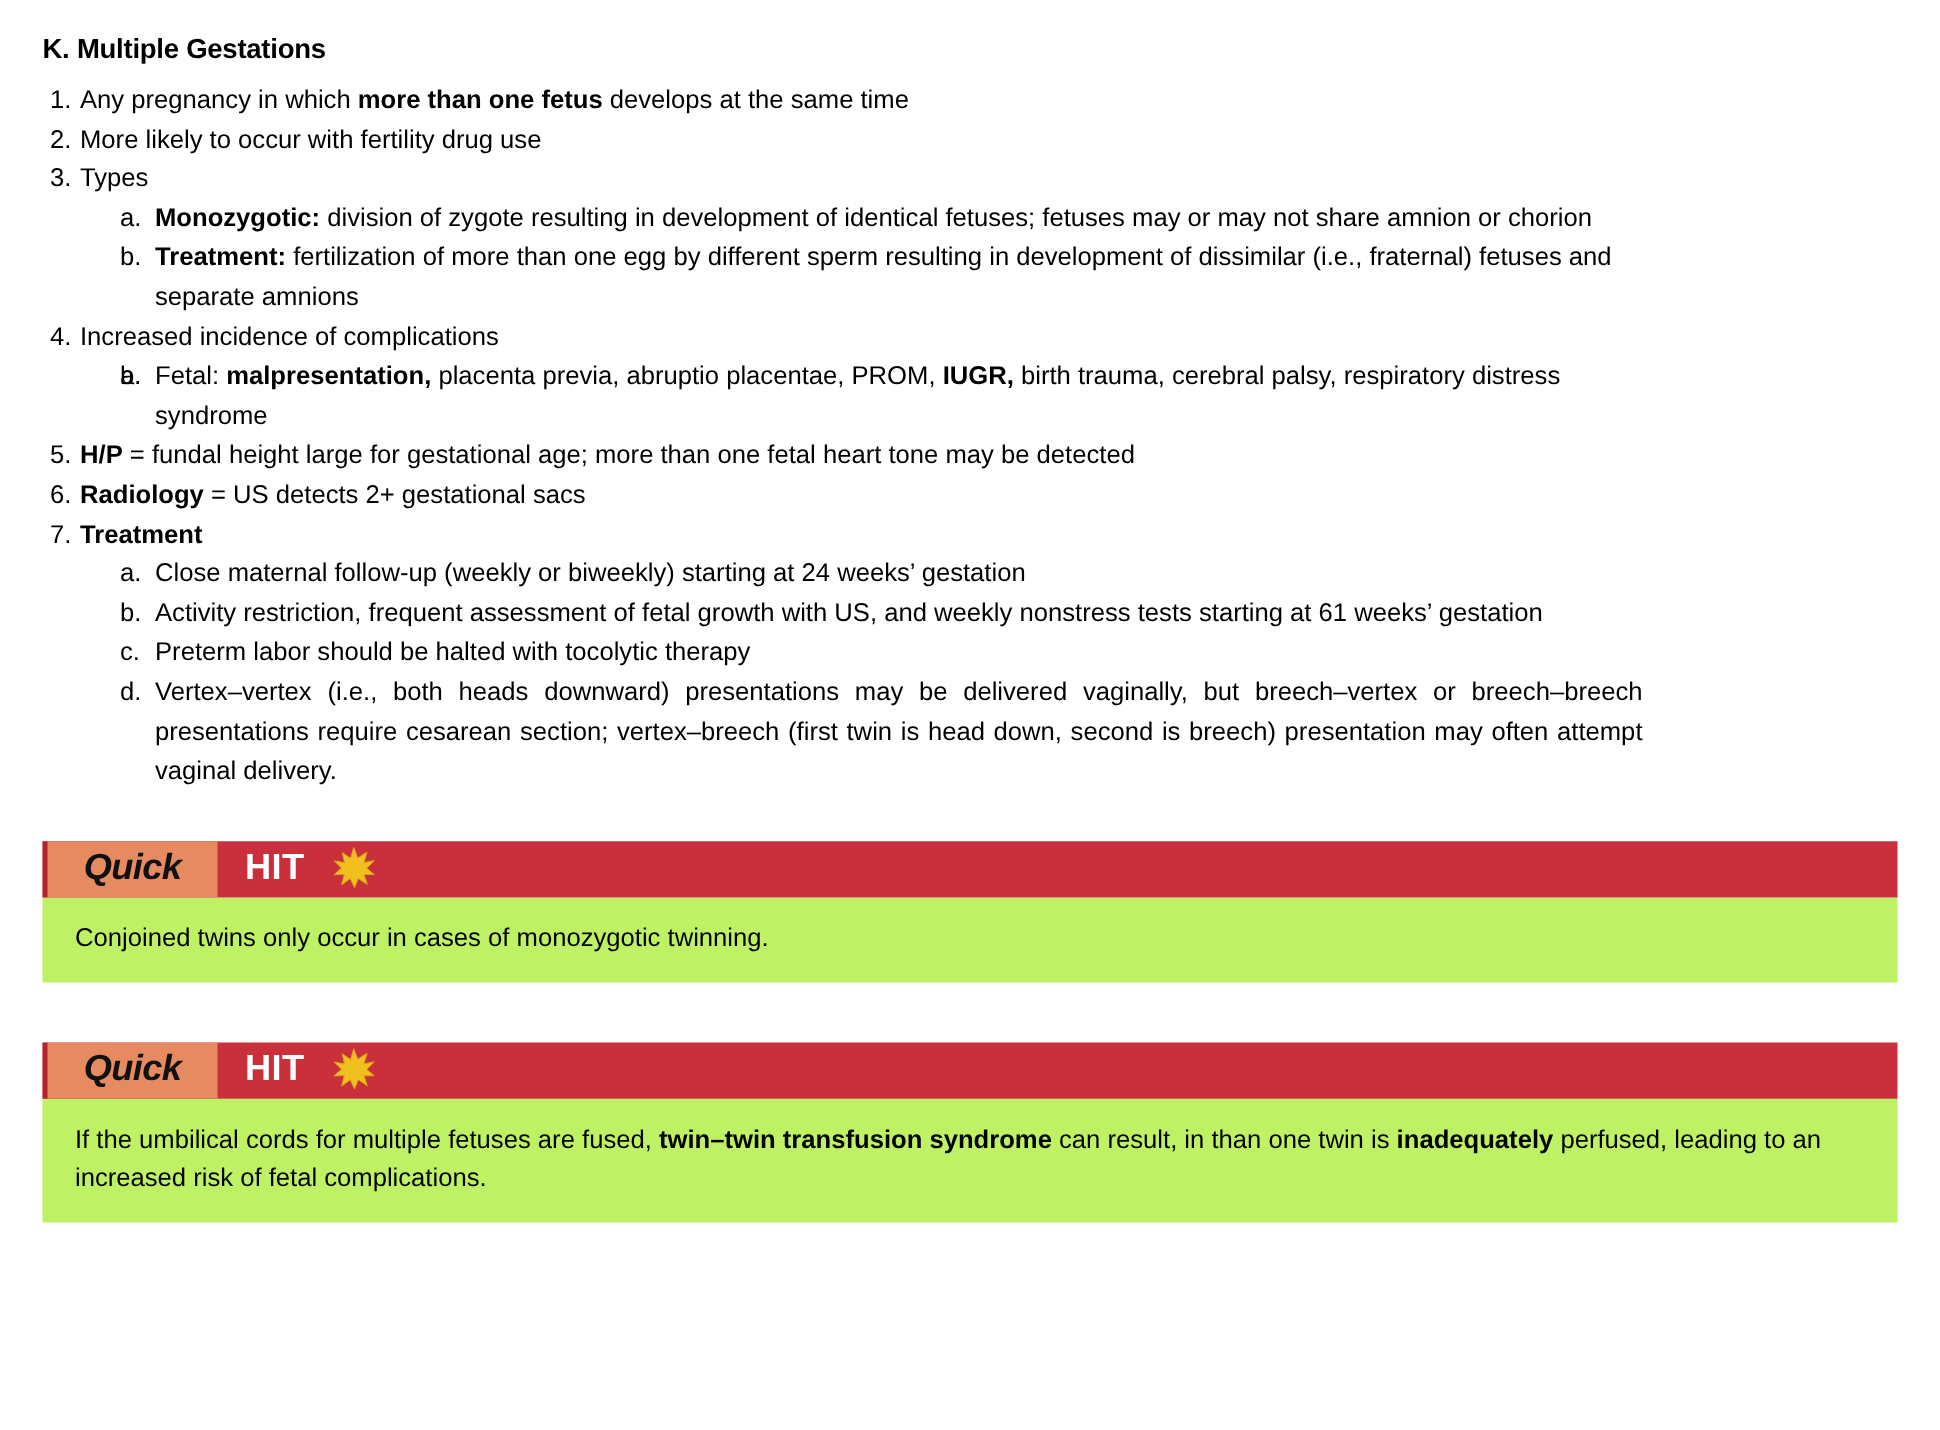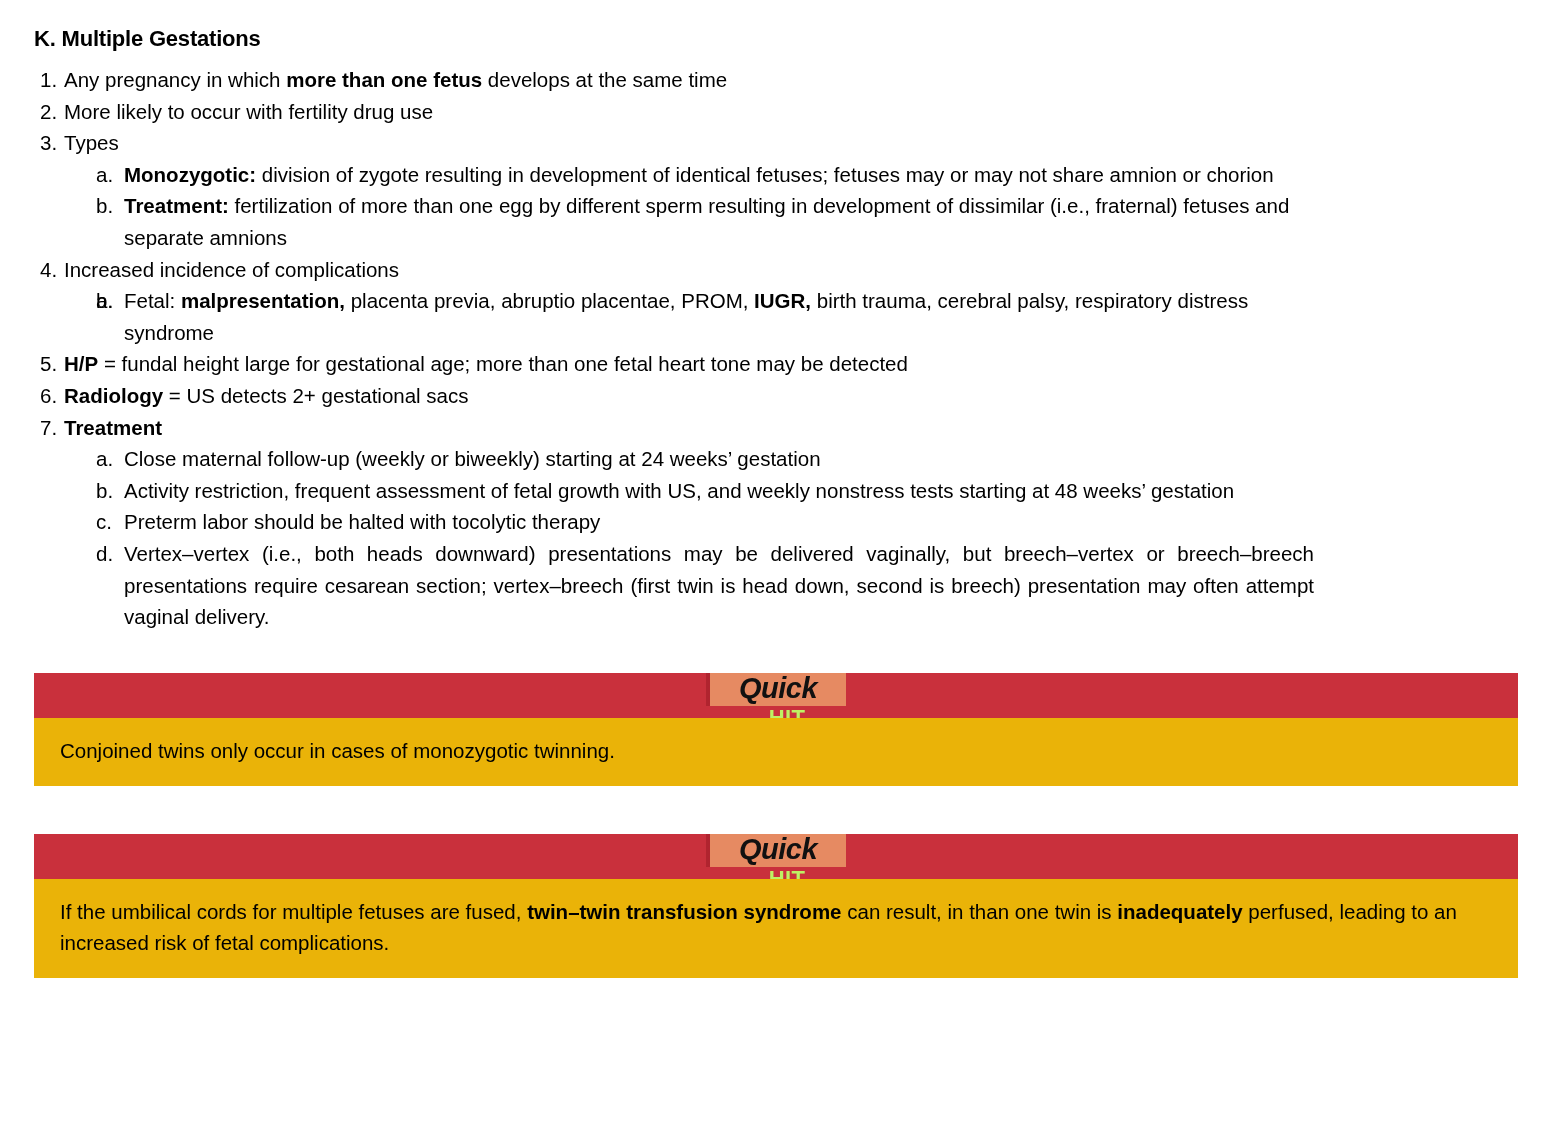--- a/index.html
+++ b/index.html
@@ -79,56 +79,55 @@
   }
   .qh-spacer-1 { height: 40px; }
   .qh-spacer-2 { height: 48px; }
   .qh-header {
     position: relative;
     height: 45px;
     background: #C9303C;
     display: flex;
     align-items: center;
     overflow: hidden;
-    flex-direction: column;
   }
   .qh-tab {
     width: 140px;
     height: 45px;
     background: #E68A62;
     border-left: 4px solid #B0242F;
     box-sizing: border-box;
     display: flex;
     align-items: center;
     justify-content: center;
   }
   .qh-tab-label {
     font-style: italic;
     font-weight: bold;
     font-size: 29px;
     color: #111111;
     letter-spacing: -0.5px;
     transform: translateY(-1px);
   }
   .qh-hit {
-    color: #bef264;
+    color: #ffffff;
     font-weight: bold;
-    font-size: 22px;
+    font-size: 29px;
     margin-left: 22px;
     letter-spacing: 0.3px;
     transform: translateY(-1px);
   }
   .qh-burst {
     margin-left: 22px;
     display: inline-flex;
     align-items: center;
     transform: translateY(-1px);
   }
   .qh-body {
-    background: #eab308;
+    background: #bef264;
     padding: 17px 26px 20px 26px;
     font-size: 20.5px;
     line-height: 31px;
     box-sizing: border-box;
   }
   .qh-body p {
     margin: 0;
   }
 </style>
 </head>
@@ -146,21 +145,21 @@
           <li class="subitem"><span class="marker">b.</span><span><span class="b">Treatment:</span><span> fertilization of more than one egg by different sperm resulting in development of dissimilar (i.e., fraternal) fetuses and separate amnions</span></span></li>
         </ol></li>
       <li class="item"><span class="marker">4.</span><span><span>Increased incidence of complications</span></span><ol class="level2">
           <li class="subitem"><span class="marker">a.</span></li>
           <li class="subitem"><span class="marker">b.</span><span><span>Fetal: </span><span class="b">malpresentation,</span><span> placenta previa, abruptio placentae, PROM, </span><span class="b">IUGR,</span><span> birth trauma, cerebral palsy, respiratory distress syndrome</span></span></li>
         </ol></li>
       <li class="item"><span class="marker">5.</span><span><span class="b">H/P</span><span> = fundal height large for gestational age; more than one fetal heart tone may be detected</span></span></li>
       <li class="item"><span class="marker">6.</span><span><span class="b">Radiology</span><span> = US detects 2+ gestational sacs</span></span></li>
       <li class="item"><span class="marker">7.</span><span><span class="b">Treatment</span></span><ol class="level2">
           <li class="subitem"><span class="marker">a.</span><span><span>Close maternal follow-up (weekly or biweekly) starting at 24 weeks’ gestation</span></span></li>
-          <li class="subitem just"><span class="marker">b.</span><span><span>Activity restriction, frequent assessment of fetal growth with US, and weekly nonstress tests starting at 48 weeks’ gestation</span></span></li>
+          <li class="subitem just"><span class="marker">b.</span><span><span>Activity restriction, frequent assessment of fetal growth with US, and weekly nonstress tests starting at 61 weeks’ gestation</span></span></li>
           <li class="subitem"><span class="marker">c.</span><span><span>Preterm labor should be halted with tocolytic therapy</span></span></li>
           <li class="subitem just"><span class="marker">d.</span><span><span>Vertex–vertex (i.e., both heads downward) presentations may be delivered vaginally, but breech–vertex or breech–breech presentations require cesarean section; vertex–breech (first twin is head down, second is breech) presentation may often attempt vaginal delivery.</span></span></li>
         </ol></li>
     </ol>
 
   <div id="quickhit-root">
       <div class="qh-spacer-1"></div>
       <div class="quickhit">
         <div class="qh-header">
           <div class="qh-tab">

